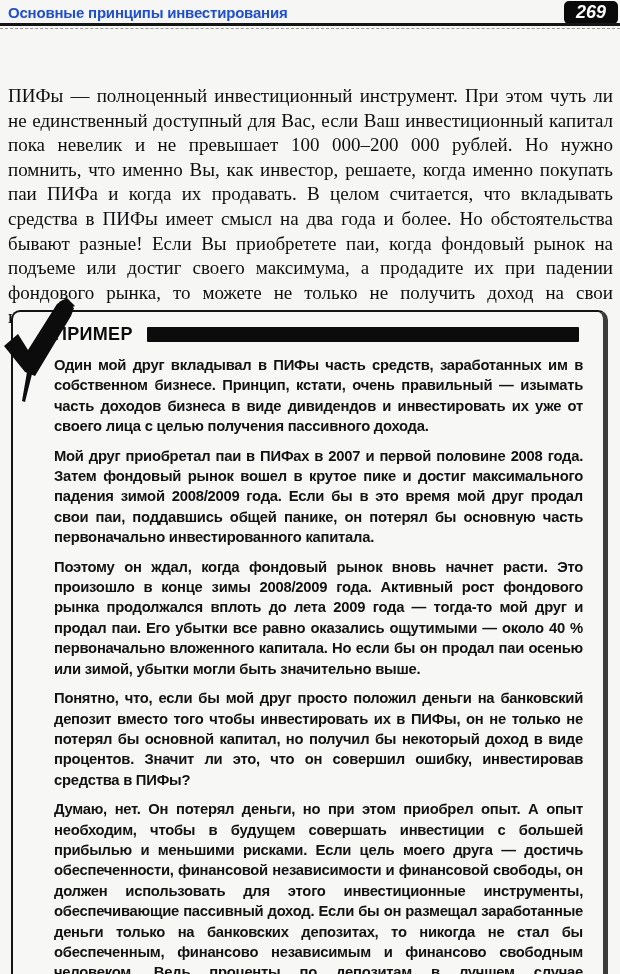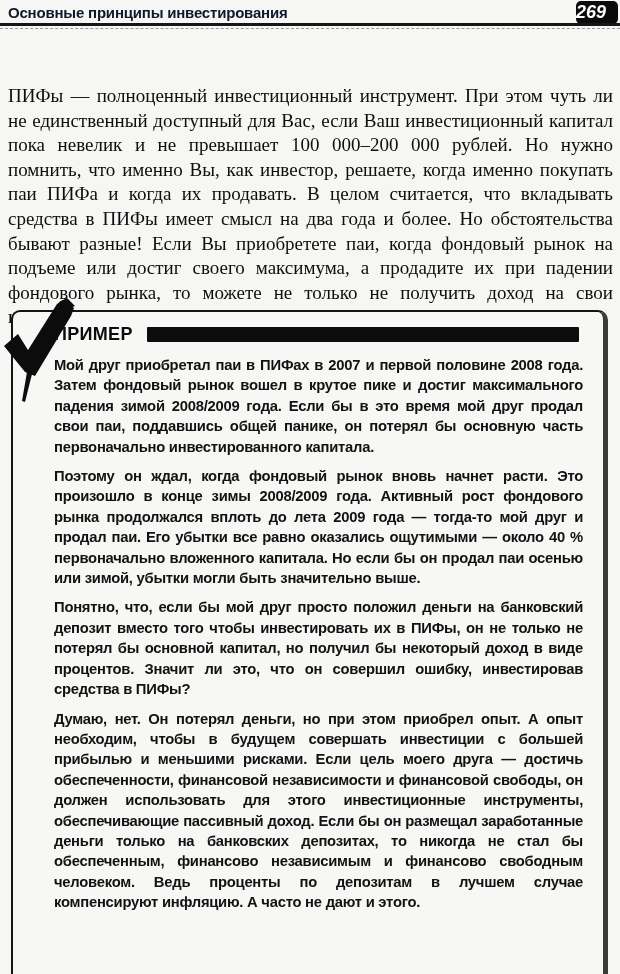--- a/index.html
+++ b/index.html
@@ -20,33 +20,33 @@
     top: 0; left: 0; right: 0;
     height: 30px;
     padding: 3px 2px 0 8px;
   }
   .header-title {
     font-family: "Liberation Sans", sans-serif;
     font-weight: 700;
     font-size: 15px;
     letter-spacing: -0.2px;
     line-height: 20px;
-    color: #0f172a;
+    color: #1d4ed8;
   }
   .page-badge {
     position: absolute;
     top: 1px; right: 2px;
     background: #0a0a0a;
     color: #fdfdfd;
     font-family: "Liberation Sans", sans-serif;
     font-weight: 700;
     font-style: italic;
     font-size: 18px;
     line-height: 22px;
-    padding: 0 12px 1px 0;
+    padding: 0 12px 1px 12px;
     border-radius: 5px;
     margin-left: 36px;
   }
   .header-rule {
     position: absolute;
     top: 23px; left: 0; right: 0;
     height: 3px;
     background: #161616;
   }
   .header-rule-2 {
@@ -138,18 +138,19 @@
       <path fill="#0c0c0c" d="M3 48 L17 36 L27 52 L56 6 L62 2 L73 10 L70 18 L34 78 L24 74 Z"></path>
       <path fill="#0c0c0c" d="M26 74 L31 76 L24 104 L21 103 Z"></path>
       <path fill="#0c0c0c" d="M58 4 L66 0 L74 8 L64 12 Z"></path>
     </svg>
 
     <div class="example-title-row">
       <span class="example-title">ПРИМЕР</span>
       <span class="example-title-bar"></span>
     </div>
 
+    <p class="example-paragraph">Один мой друг вкладывал в ПИФы часть средств, заработанных им в собственном бизнесе. Принцип, кстати, очень правильный — изымать часть доходов бизнеса в виде дивидендов и инвестировать их уже от своего лица с целью получения пассивного дохода.</p>
     <p class="example-paragraph">Мой друг приобретал паи в ПИФах в 2007 и первой половине 2008 года. Затем фондовый рынок вошел в крутое пике и достиг максимального падения зимой 2008/2009 года. Если бы в это время мой друг продал свои паи, поддавшись общей панике, он потерял бы основную часть первоначально инвестированного капитала.</p>
     <p class="example-paragraph">Поэтому он ждал, когда фондовый рынок вновь начнет расти. Это произошло в конце зимы 2008/2009 года. Активный рост фондового рынка продолжался вплоть до лета 2009 года — тогда-то мой друг и продал паи. Его убытки все равно оказались ощутимыми — около 40 % первоначально вложенного капитала. Но если бы он продал паи осенью или зимой, убытки могли быть значительно выше.</p>
     <p class="example-paragraph">Понятно, что, если бы мой друг просто положил деньги на банковский депозит вместо того чтобы инвестировать их в ПИФы, он не только не потерял бы основной капитал, но получил бы некоторый доход в виде процентов. Значит ли это, что он совершил ошибку, инвестировав средства в ПИФы?</p>
     <p class="example-paragraph">Думаю, нет. Он потерял деньги, но при этом приобрел опыт. А опыт необходим, чтобы в будущем совершать инвестиции с большей прибылью и меньшими рисками. Если цель моего друга — достичь обеспеченности, финансовой независимости и финансовой свободы, он должен использовать для этого инвестиционные инструменты, обеспечивающие пассивный доход. Если бы он размещал заработанные деньги только на банковских депозитах, то никогда не стал бы обеспеченным, финансово независимым и финансово свободным человеком. Ведь проценты по депозитам в лучшем случае компенсируют инфляцию. А часто не дают и этого.</p>
   </section>
 </main>
 
 </body></html>

